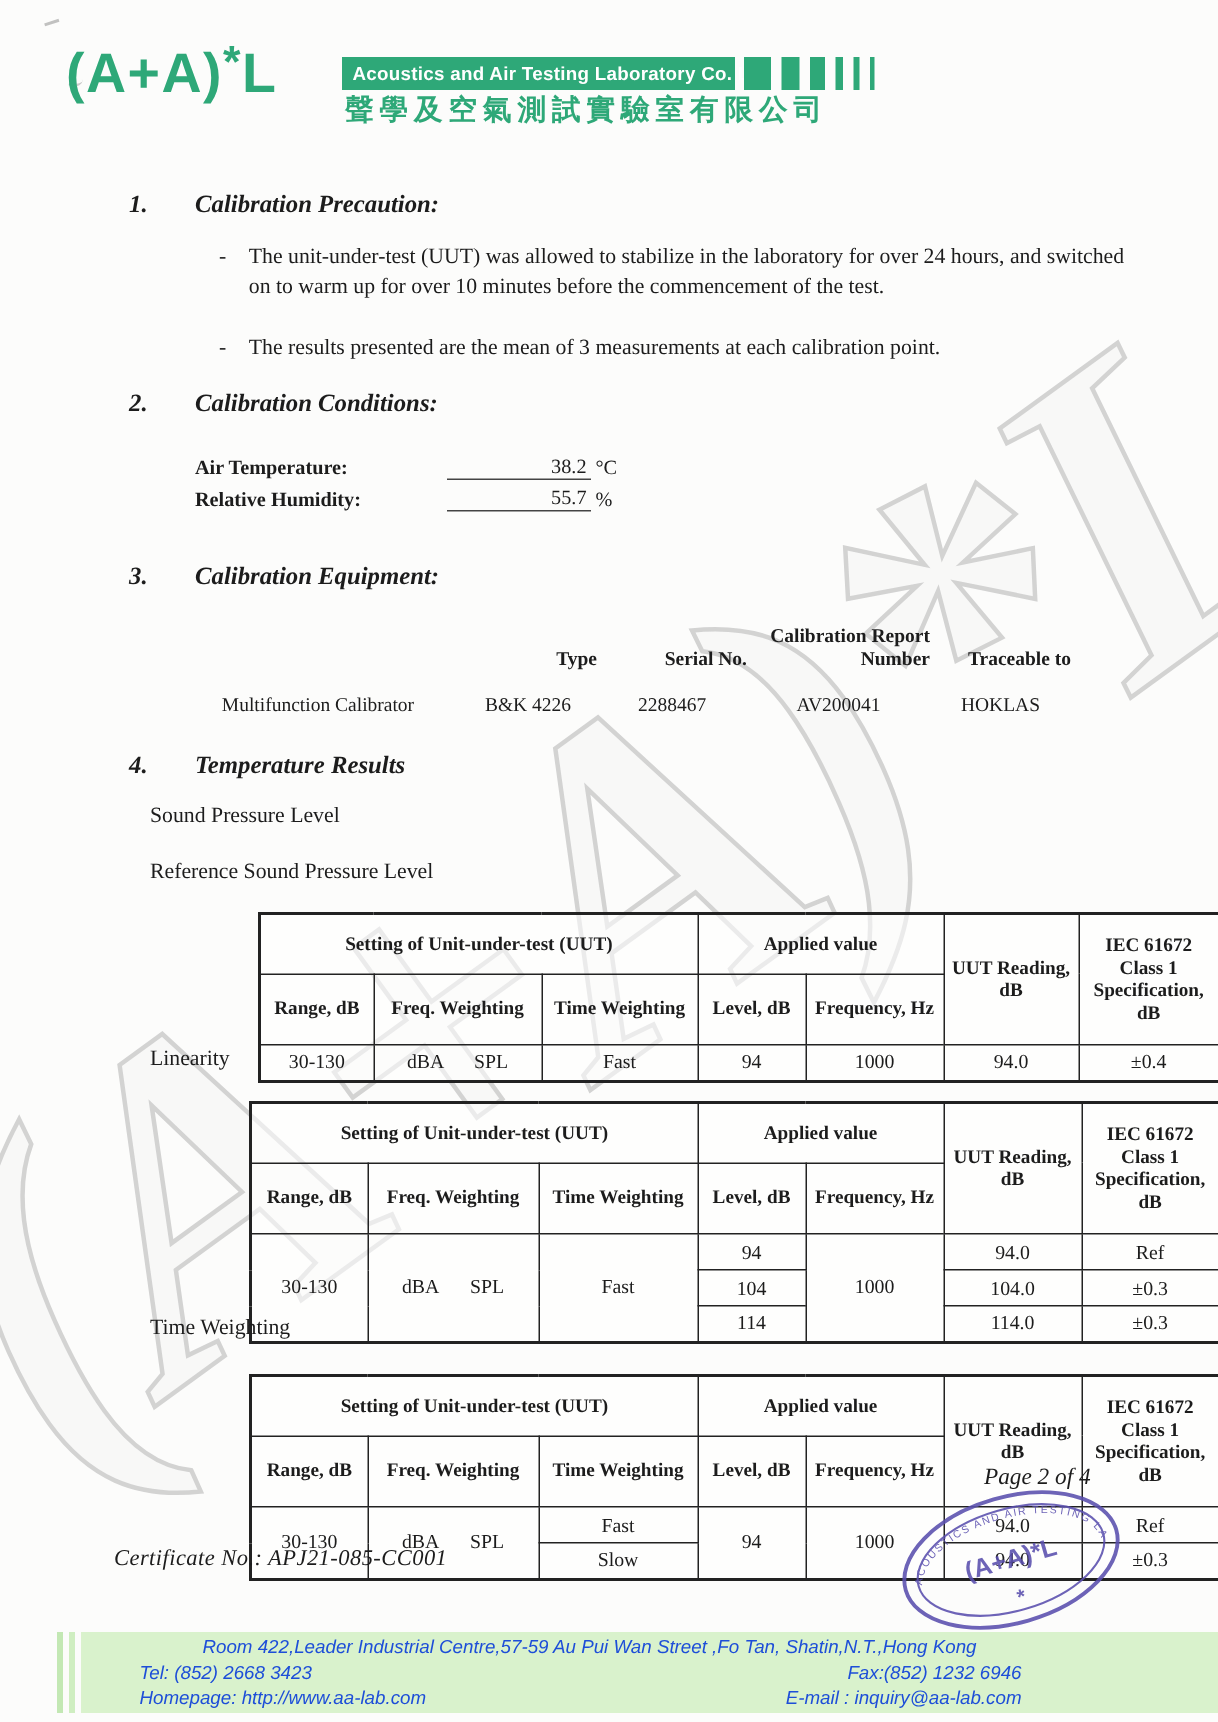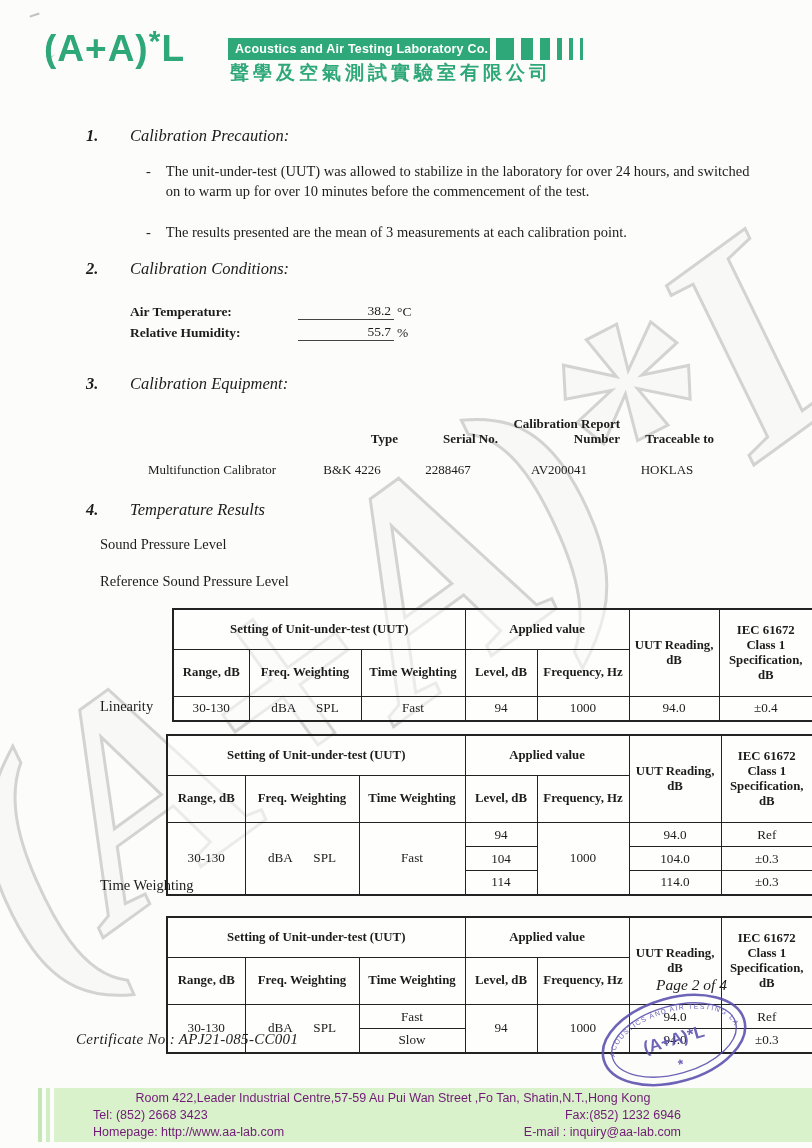--- a/index.html
+++ b/index.html
@@ -37,21 +37,21 @@
     display:flex; align-items:center; padding-left:7px; }
   .banner span { color:#fff; font-family:"Liberation Sans", sans-serif; font-weight:bold;
     font-size:12.5px; white-space:nowrap; letter-spacing:.2px; }
   .bars { position:absolute; left:496px; top:38px; height:22px; display:flex; gap:7px; align-items:stretch; }
   .bars i { display:block; }
   .company-zh { position:absolute; left:230px; top:60px; font-family:"Liberation Sans", sans-serif;
     font-size:19px; letter-spacing:4px; font-weight:700; white-space:nowrap; }
 
   
   .sec-num { position:absolute; left:86px; font-weight:bold; font-style:italic; font-size:16.5px; }
-  .sec-title { position:absolute; left:130px; font-weight:normal; font-style:italic; font-size:16.5px; }
+  .sec-title { position:absolute; left:130px; font-weight:bold; font-style:italic; font-size:16.5px; }
 
   .bullet { position:absolute; left:146px; width:606px; display:flex; gap:15px;
     font-size:14.5px; line-height:20px; }
   .bullet .dash { flex:0 0 auto; }
 
   .conditions { position:absolute; left:130px; top:299px; }
   .cond-row { display:flex; align-items:flex-end; height:21px; font-size:13.5px; }
   .cond-label { width:168px; font-weight:bold; }
   .cond-value { width:96px; text-align:right; border-bottom:1px solid #444; padding-right:3px; }
   .cond-unit { margin-left:3px; }
@@ -82,21 +82,21 @@
   .page-num { position:absolute; left:656px; top:976px; font-style:italic; font-size:15.5px; z-index:4; }
   .stamp { position:absolute; left:596px; top:992px; width:156px; height:96px;
     transform:rotate(-16deg); opacity:.88; z-index:3; }
 
   
   .footer-band { position:absolute; left:55px; top:1088px; width:757px; height:54px;
     background:#d9f2cc; }
   .footer-fade { position:absolute; left:38px; top:1088px; height:54px; display:flex; gap:4px; }
   .footer-fade i { display:block; width:4px; height:100%; }
   .footer-text { position:absolute; left:38px; top:2px; width:600px;
-    font-family:"Liberation Sans", sans-serif; font-size:12.5px; line-height:17px; color:#701a75; }
+    font-family:"Liberation Sans", sans-serif; font-size:12.5px; line-height:17px; color:#1d4ed8;font-style:italic; }
   .f-line1 { text-align:center; }
   .f-line2, .f-line3 { display:flex; justify-content:space-between; padding-right:12px; }
   .f-line2 { gap:78px; } .f-line3 { gap:26px; }
 </style>
 </head>
 <body>
 
 <div class="page">
 
   <div class="watermark">(A+A)*L</div>

